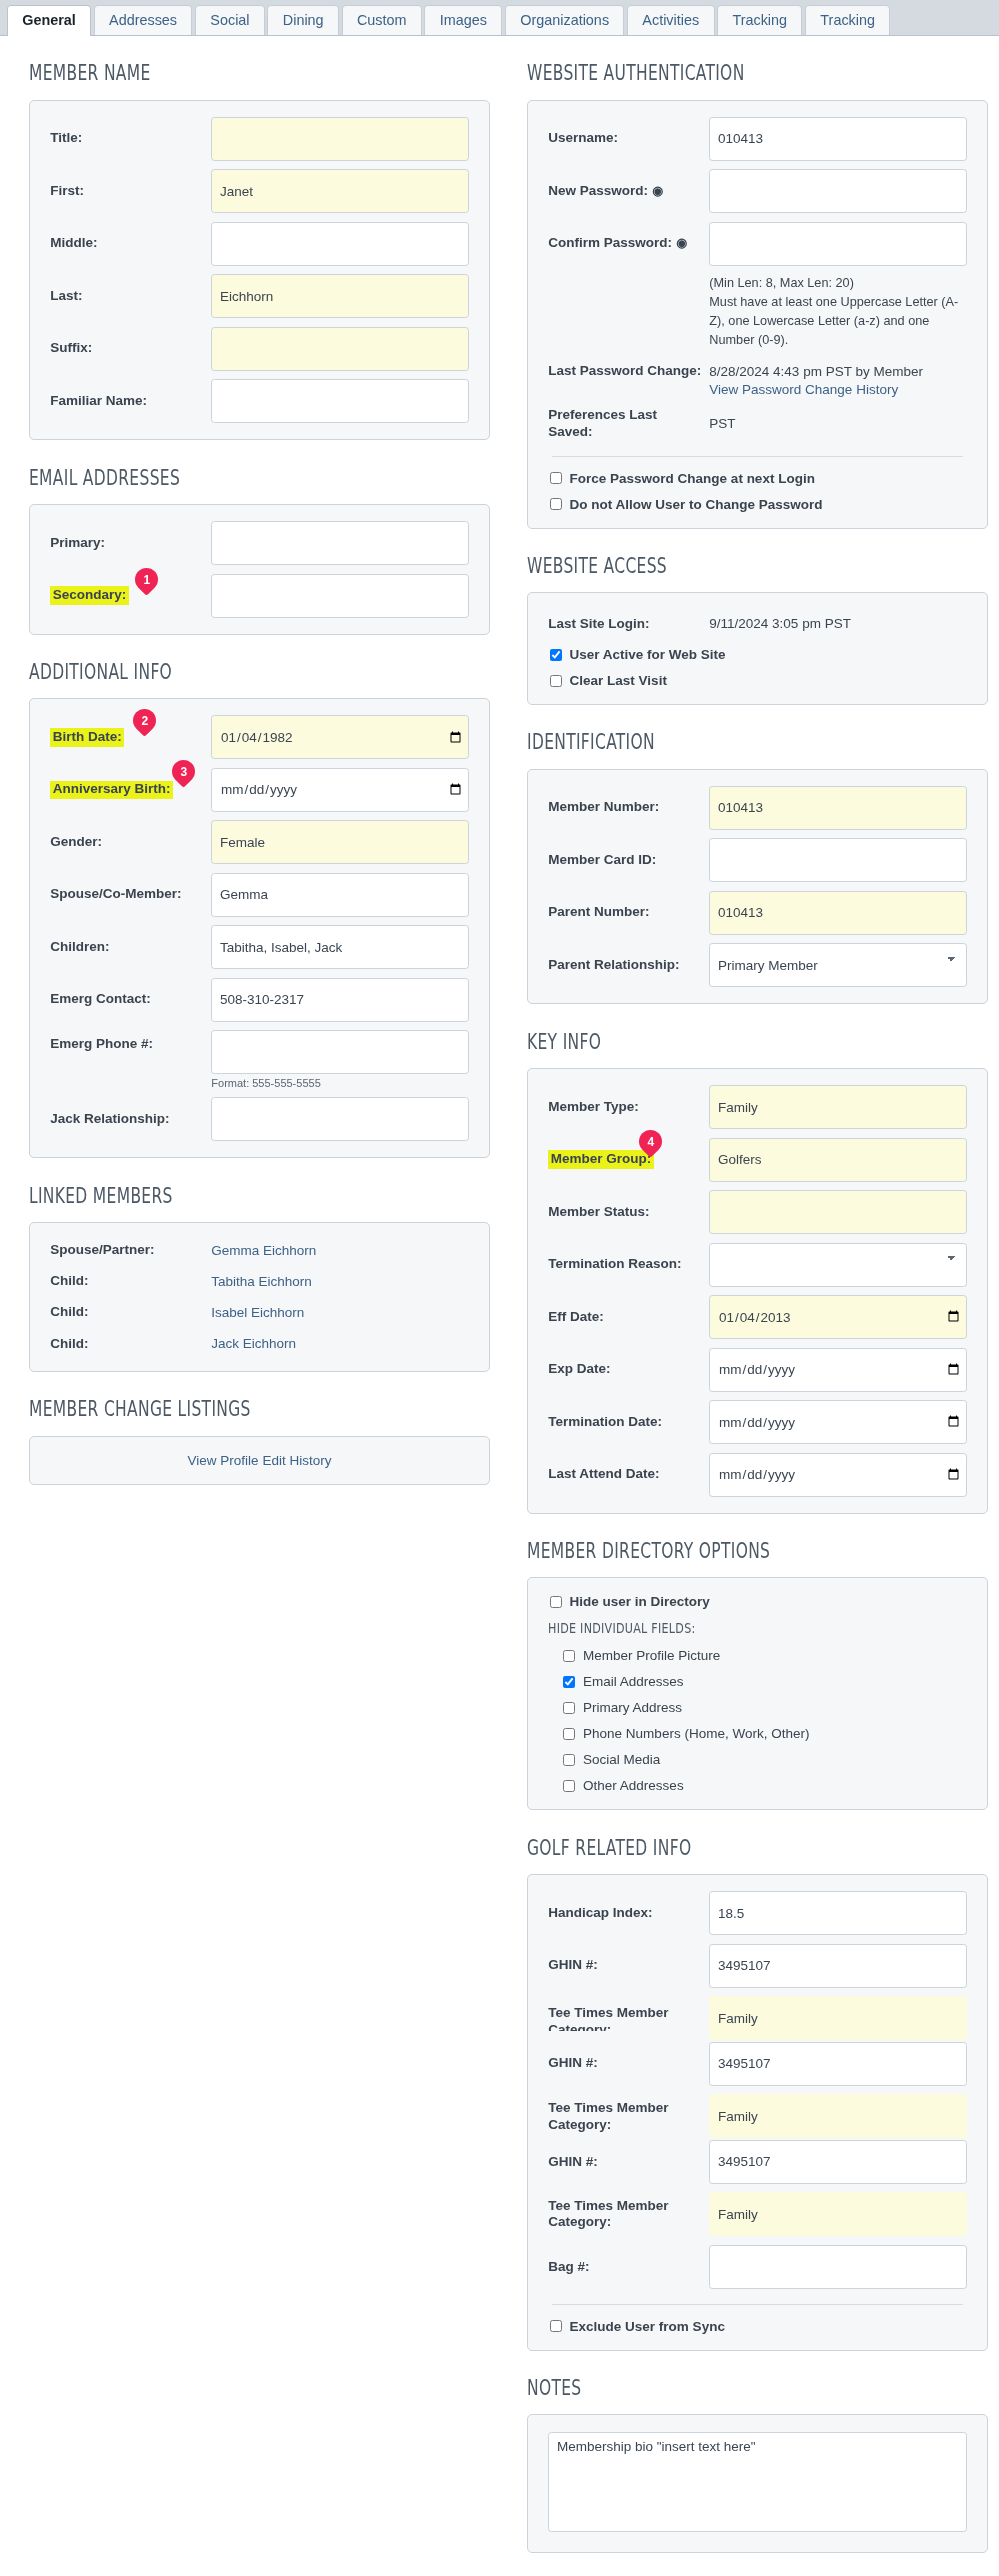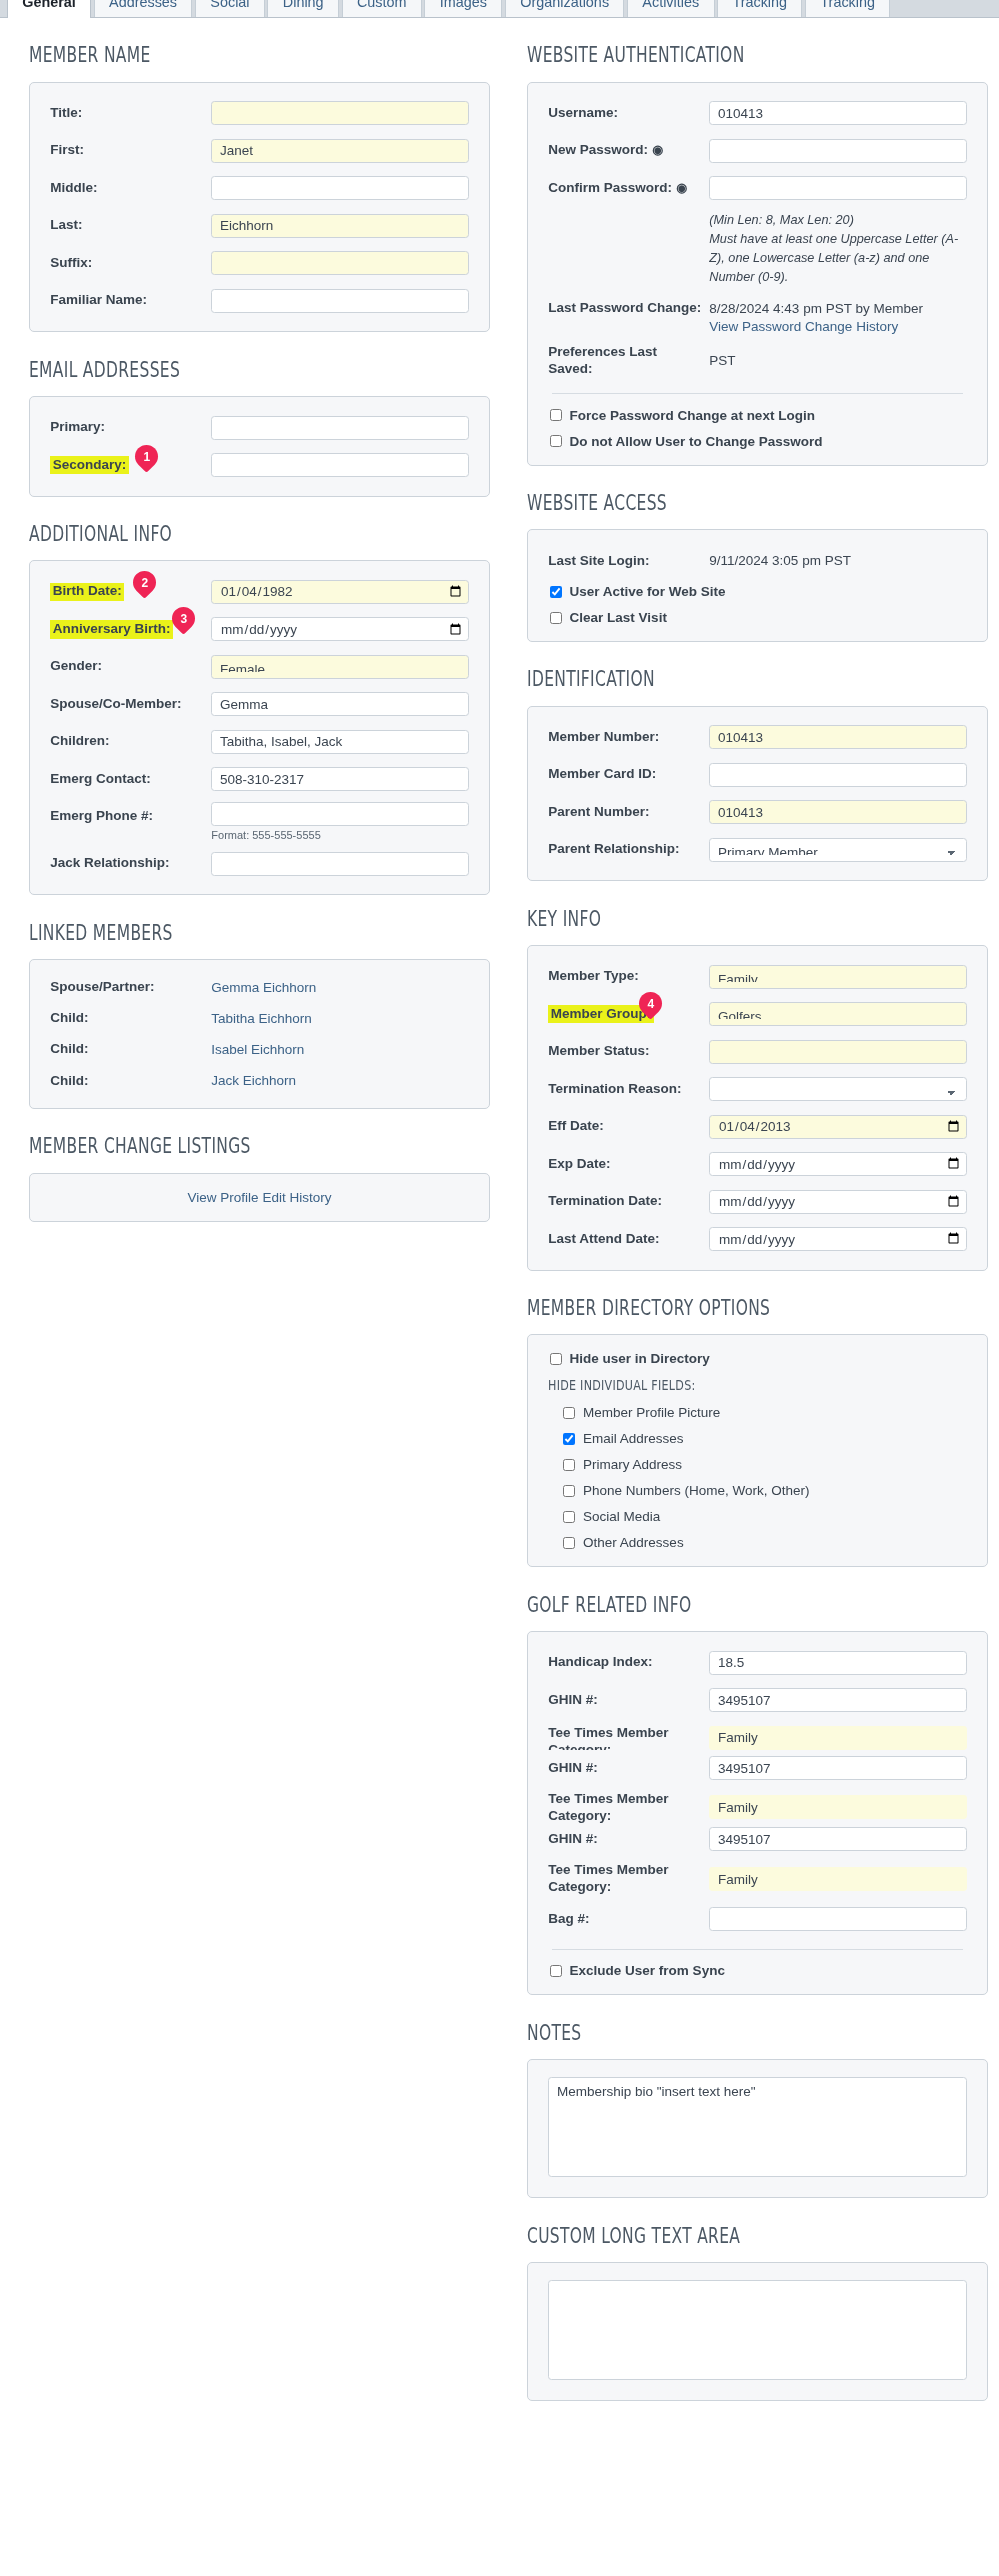--- a/index.html
+++ b/index.html
@@ -11,21 +11,21 @@
   }
   body { width: 999px; }
 
   
   .tabbar {
     display: flex;
     align-items: flex-end;
     background: #d4dae0;
     padding: 5.1px 6.8px 0 6.8px;
     border-bottom: 0.8px solid #b9c2cb;
-    height: 18px;
+    height: 36px;
   }
   .tab {
     font-size: 14.4px;
     color: #3c6287;
     background: #f5f7f9;
     border: 0.8px solid #c5ced6;
     border-bottom: none;
     border-radius: 4.2px 4.2px 0 0;
     padding: 6px 14.4px 6.8px 14.4px;
     margin-right: 2.5px;
@@ -97,21 +97,21 @@
   input.f, select.f, textarea.f {
     width: 100%;
     font-family: "Liberation Sans", sans-serif;
     font-size: 13.5px;
     color: #3b4551;
     padding: 6px 7.6px;
     border: 0.8px solid #ccd3da;
     border-radius: 3.4px;
     background: #ffffff;
     outline: none;
-    height: 24px;
+    height: 44px;
   }
   textarea.f { height: auto; resize: none; }
   input.f.y, select.f.y { background: #fcfbdd; }
   select.f {
     -webkit-appearance: none; appearance: none;
     background-image:
       linear-gradient(45deg, transparent 50%, #5a6672 50%),
       linear-gradient(135deg, #5a6672 50%, transparent 50%);
     background-position: calc(100% - 14.4px) 12.7px, calc(100% - 10.2px) 12.7px;
     background-size: 4.2px 4.2px, 4.2px 4.2px;
@@ -334,21 +334,21 @@
           <span>New Password:</span><span class="eyeicon">◉</span>
         </div>
         <div class="ctl"><input class="f" type="password" value="" style=""></div>
       </div>
       <div class="row">
         <div class="lbl">
           <span>Confirm Password:</span><span class="eyeicon">◉</span>
         </div>
         <div class="ctl"><input class="f" type="password" value="" style=""></div>
       </div>
-      <div class="row" style="align-items:flex-start;margin-top:3.4px;font-style:italic;">
+      <div class="row" style="align-items:flex-start;margin-top:3.4px;">
         <div class="lbl"></div>
         <div class="ctl">
           <div class="hint">(Min Len: 8, Max Len: 20)</div>
           <div class="hint">Must have at least one Uppercase Letter (A-Z), one Lowercase Letter (a-z) and one Number (0-9).</div>
         </div>
       </div>
       <div class="row" style="align-items:flex-start;margin-top:12px;">
         <div class="lbl" style="padding-top:0.8px;">Last Password Change:</div>
         <div class="ctl">
           <div class="statictext">8/28/2024 4:43 pm PST by Member</div>

